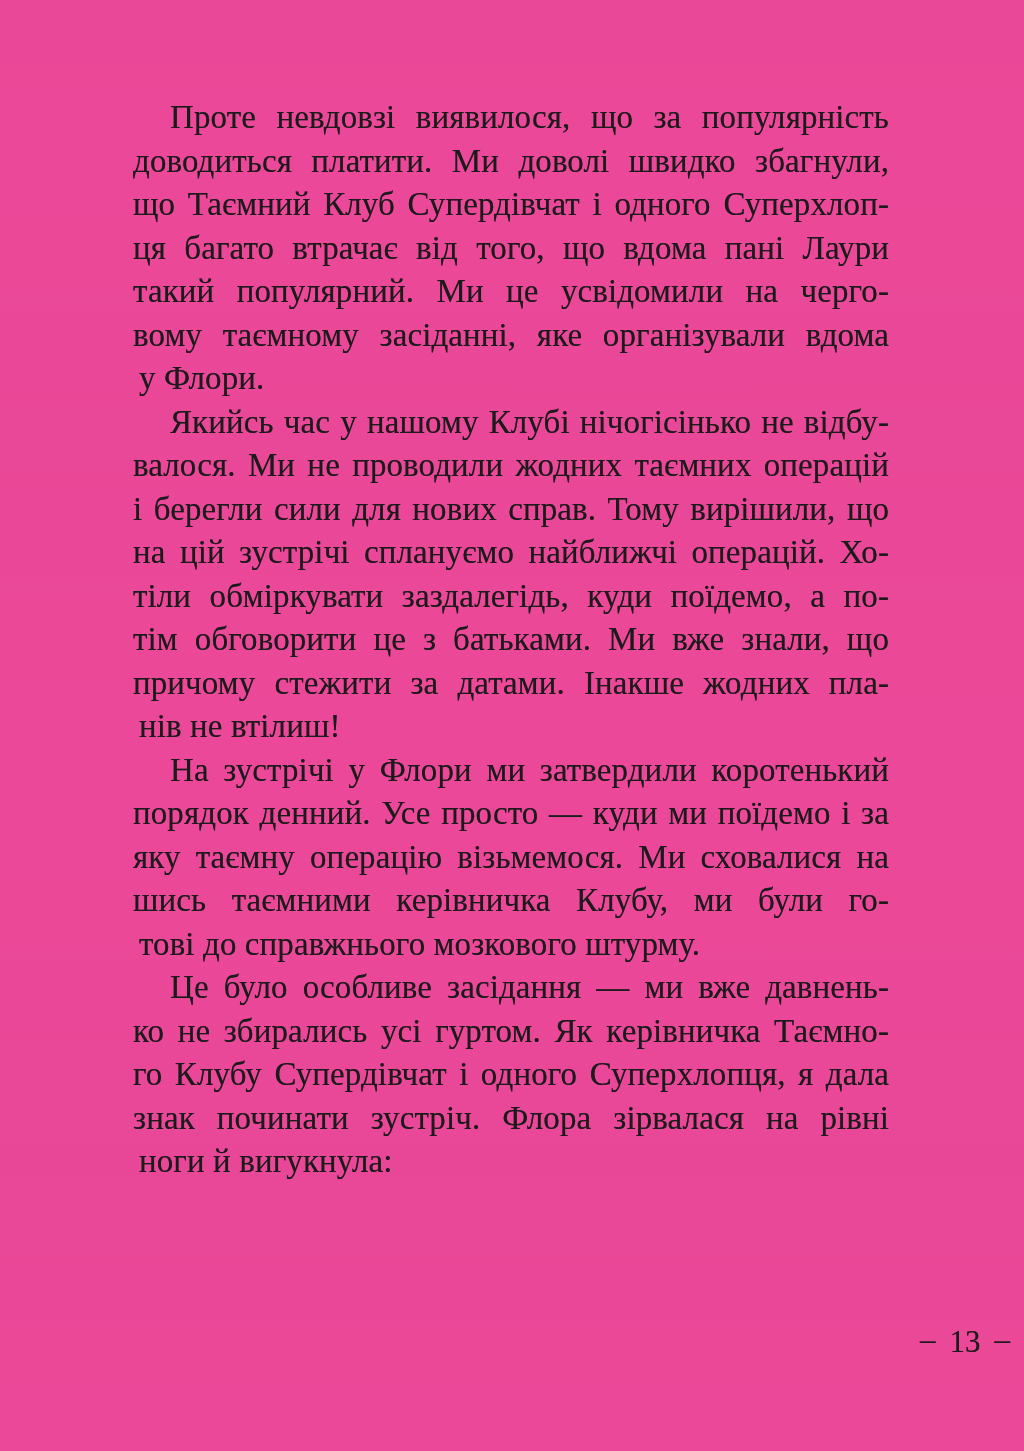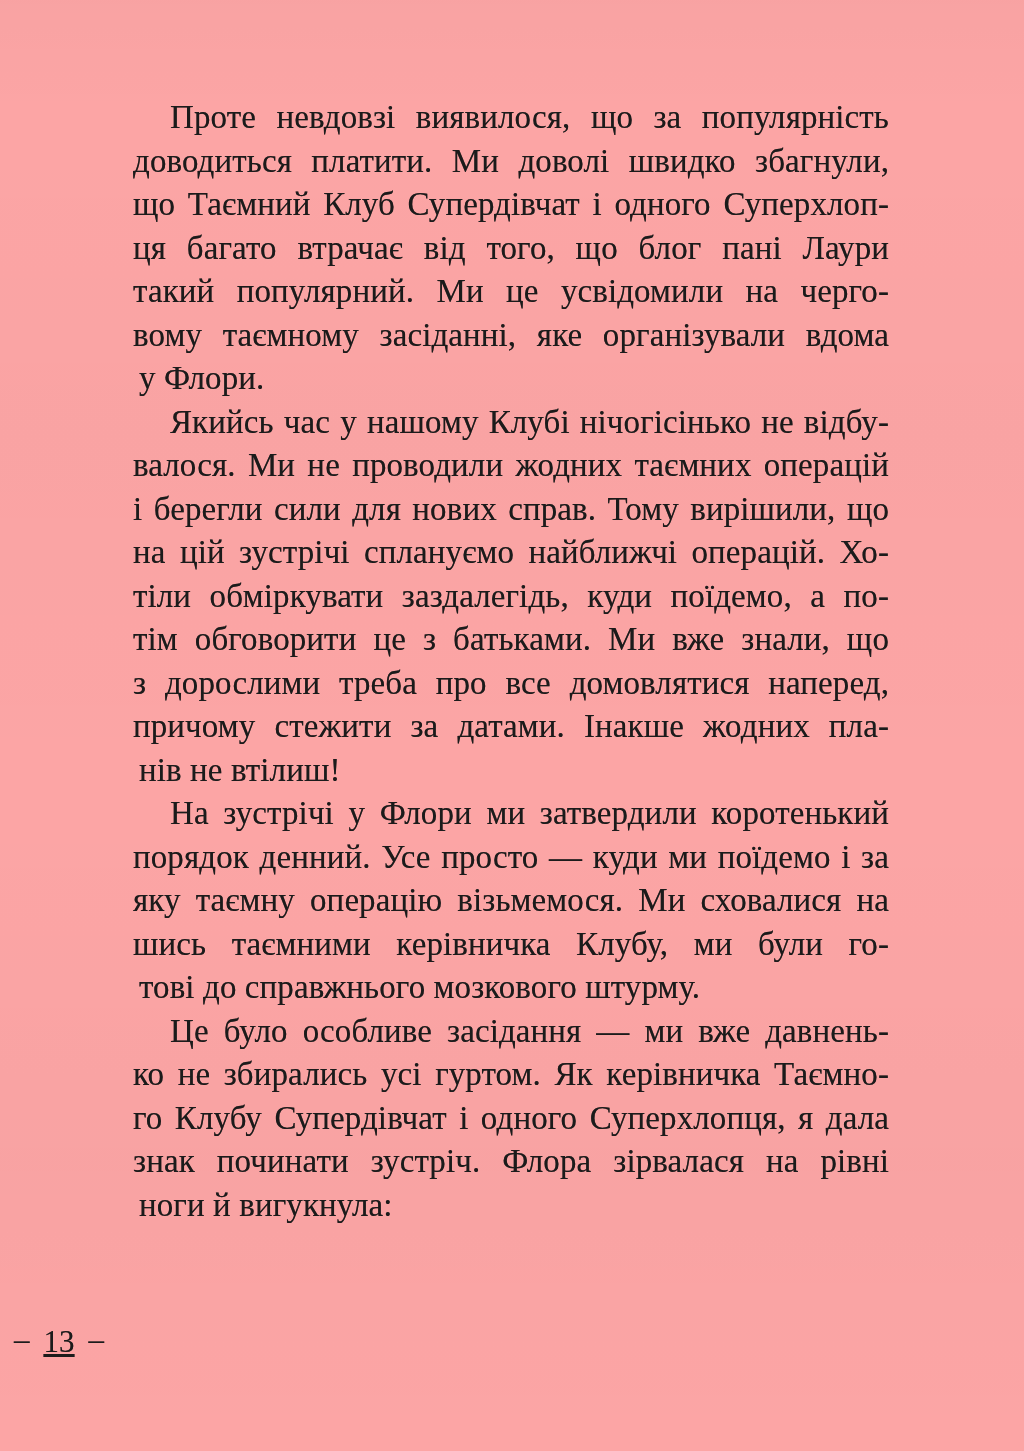--- a/index.html
+++ b/index.html
@@ -3,21 +3,21 @@
 <meta charset="utf-8">
 <style>
   html, body {
     margin: 0;
     padding: 0;
   }
   .page {
     position: relative;
     width: 1024px;
     height: 1451px;
-    background: #fca5a5;
+    background: #ec4899;
     overflow: hidden;
     font-family: "Liberation Serif", "DejaVu Serif", serif;
     color: #1b1b1b;
   }
   
   .page::before {
     content: "";
     position: absolute;
     inset: 0;
     background:
@@ -48,56 +48,54 @@
   }
   .line.last {
     text-align-last: left;
     margin-left: 6px;
   }
   .footer {
     position: absolute;
     left: 0;
     top: 1322px;
     width: 100%;
-    text-align: left;
+    text-align: right;
     font-size: 31px;
     line-height: 40px;
     text-shadow: 0 0 0.5px rgba(20,20,20,0.55);
-    text-decoration: underline;
   }
   .footer .dash {
     display: inline-block;
     margin: 0 14px;
     transform: translateY(-2px);
   }
 </style>
 </head>
 <body>
 
 <div class="page">
   <div class="text-block">
 
     <div class="paragraph">
       <div class="line first">Проте невдовзі виявилося, що за популярність</div>
       <div class="line">доводиться платити. Ми доволі швидко збагнули,</div>
       <div class="line">що Таємний Клуб Супердівчат і одного Суперхлоп-</div>
-      <div class="line">ця багато втрачає від того, що блог пані Лаури</div>
+      <div class="line">ця багато втрачає від того, що вдома пані Лаури</div>
       <div class="line">такий популярний. Ми це усвідомили на черго-</div>
       <div class="line">вому таємному засіданні, яке організували вдома</div>
       <div class="line last">у Флори.</div>
     </div>
 
     <div class="paragraph">
       <div class="line first">Якийсь час у нашому Клубі нічогісінько не відбу-</div>
       <div class="line">валося. Ми не проводили жодних таємних операцій</div>
       <div class="line">і берегли сили для нових справ. Тому вирішили, що</div>
       <div class="line">на цій зустрічі сплануємо найближчі операцій. Хо-</div>
       <div class="line">тіли обміркувати заздалегідь, куди поїдемо, а по-</div>
       <div class="line">тім обговорити це з батьками. Ми вже знали, що</div>
-      <div class="line">з дорослими треба про все домовлятися наперед,</div>
       <div class="line">причому стежити за датами. Інакше жодних пла-</div>
       <div class="line last">нів не втілиш!</div>
     </div>
 
     <div class="paragraph">
       <div class="line first">На зустрічі у Флори ми затвердили коротенький</div>
       <div class="line">порядок денний. Усе просто — куди ми поїдемо і за</div>
       <div class="line">яку таємну операцію візьмемося. Ми сховалися на</div>
       <div class="line">шись таємними керівничка Клубу, ми були го-</div>
       <div class="line last">тові до справжнього мозкового штурму.</div>

